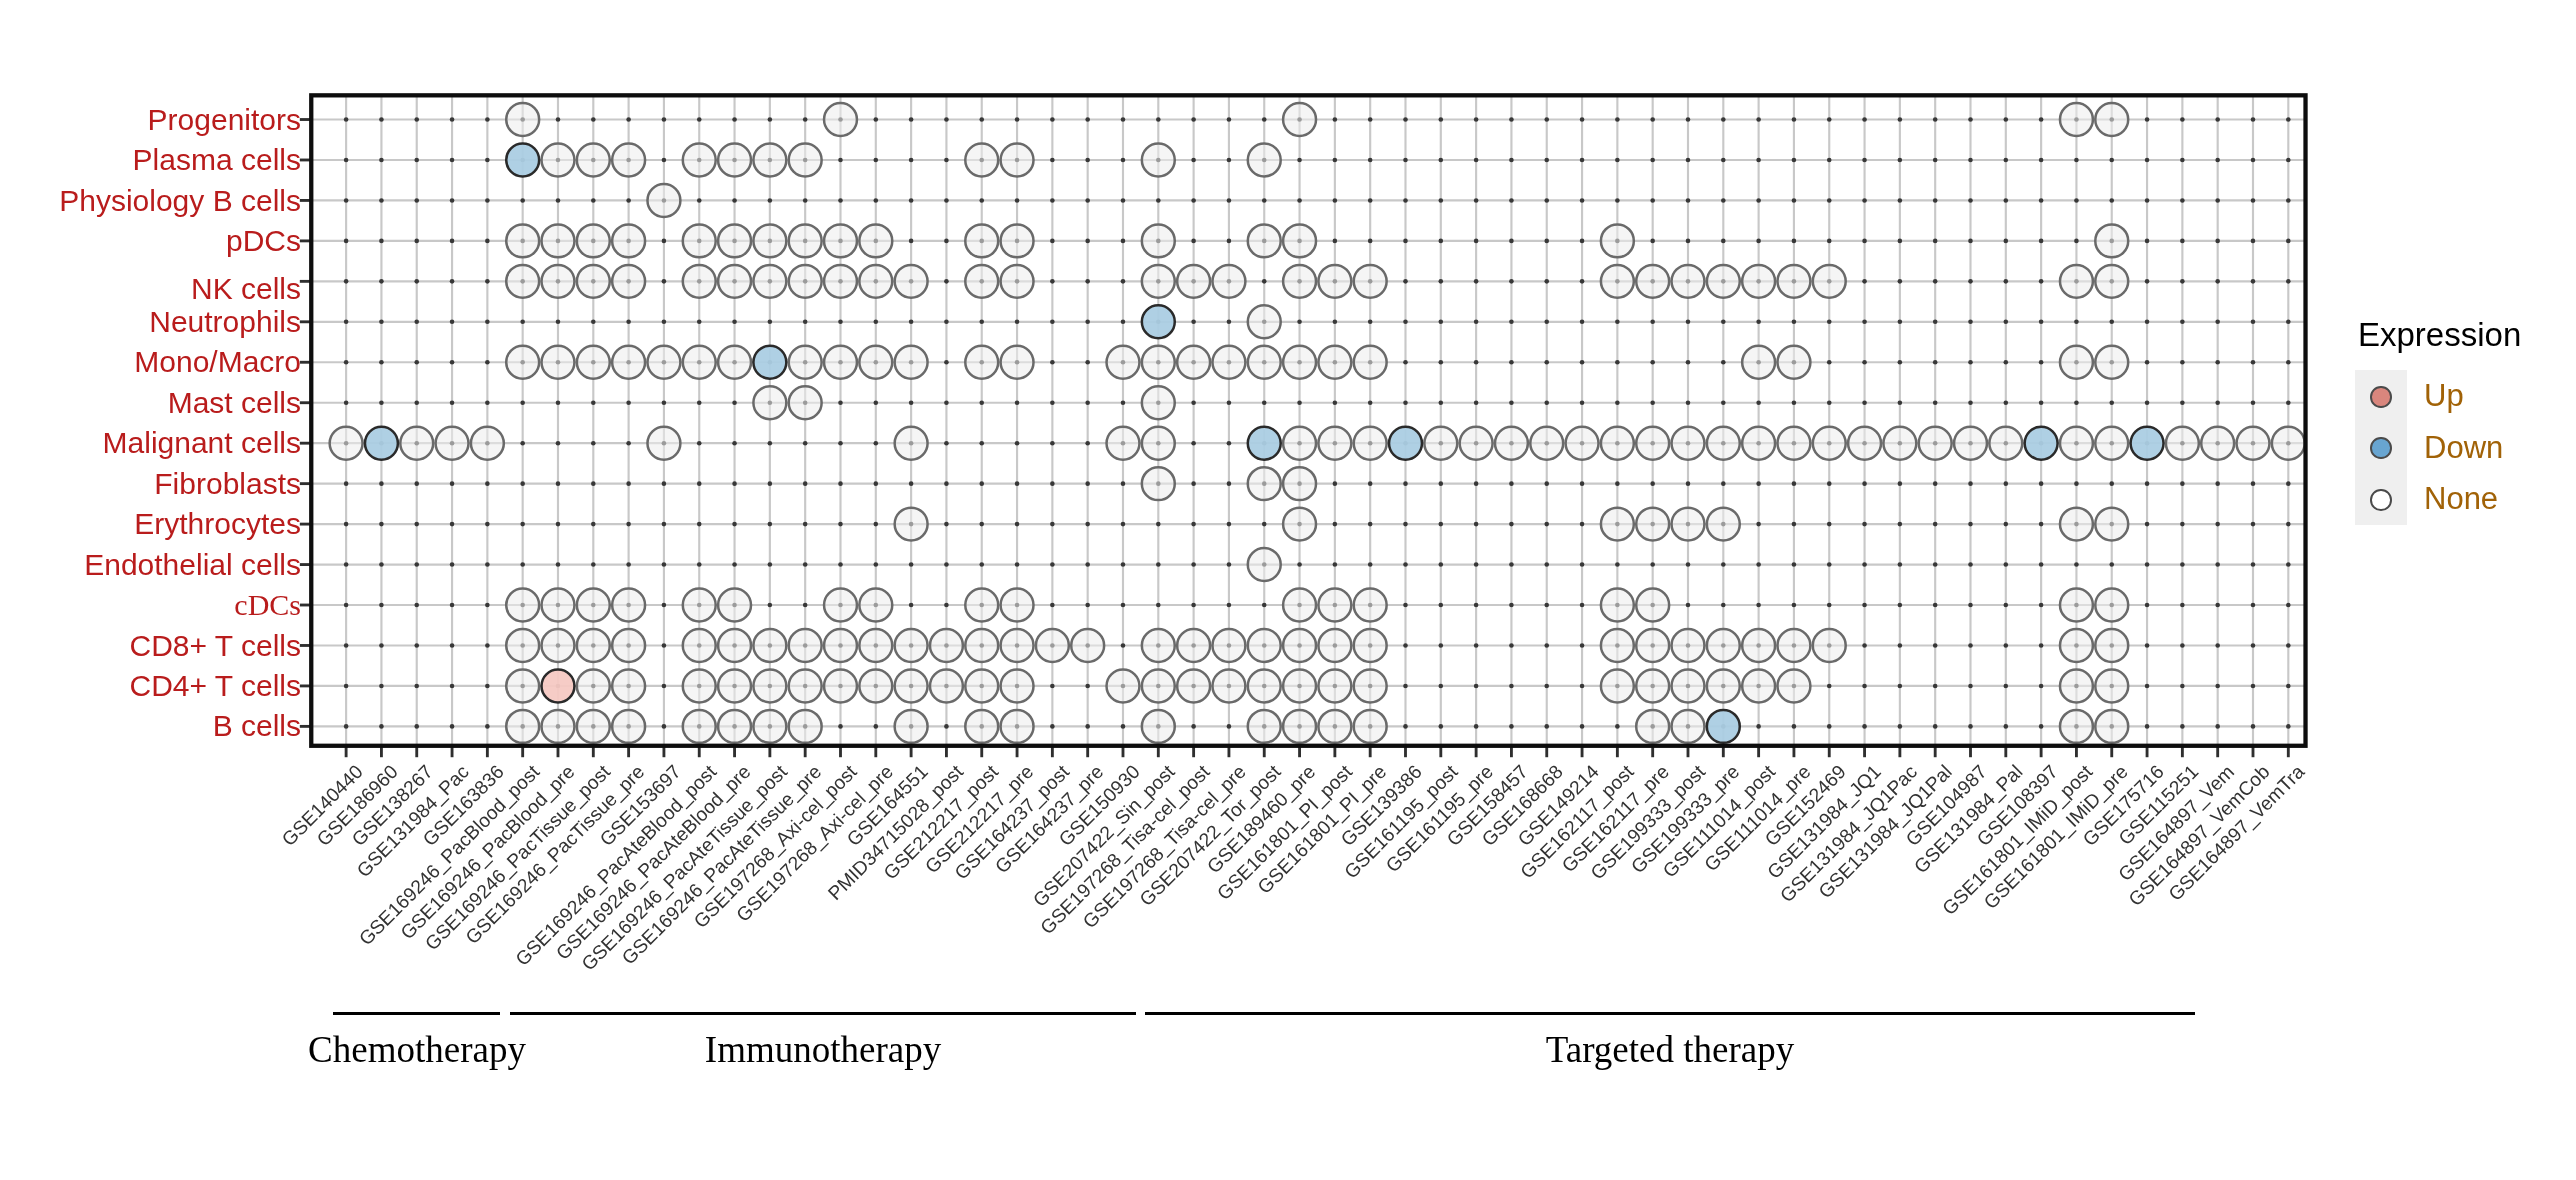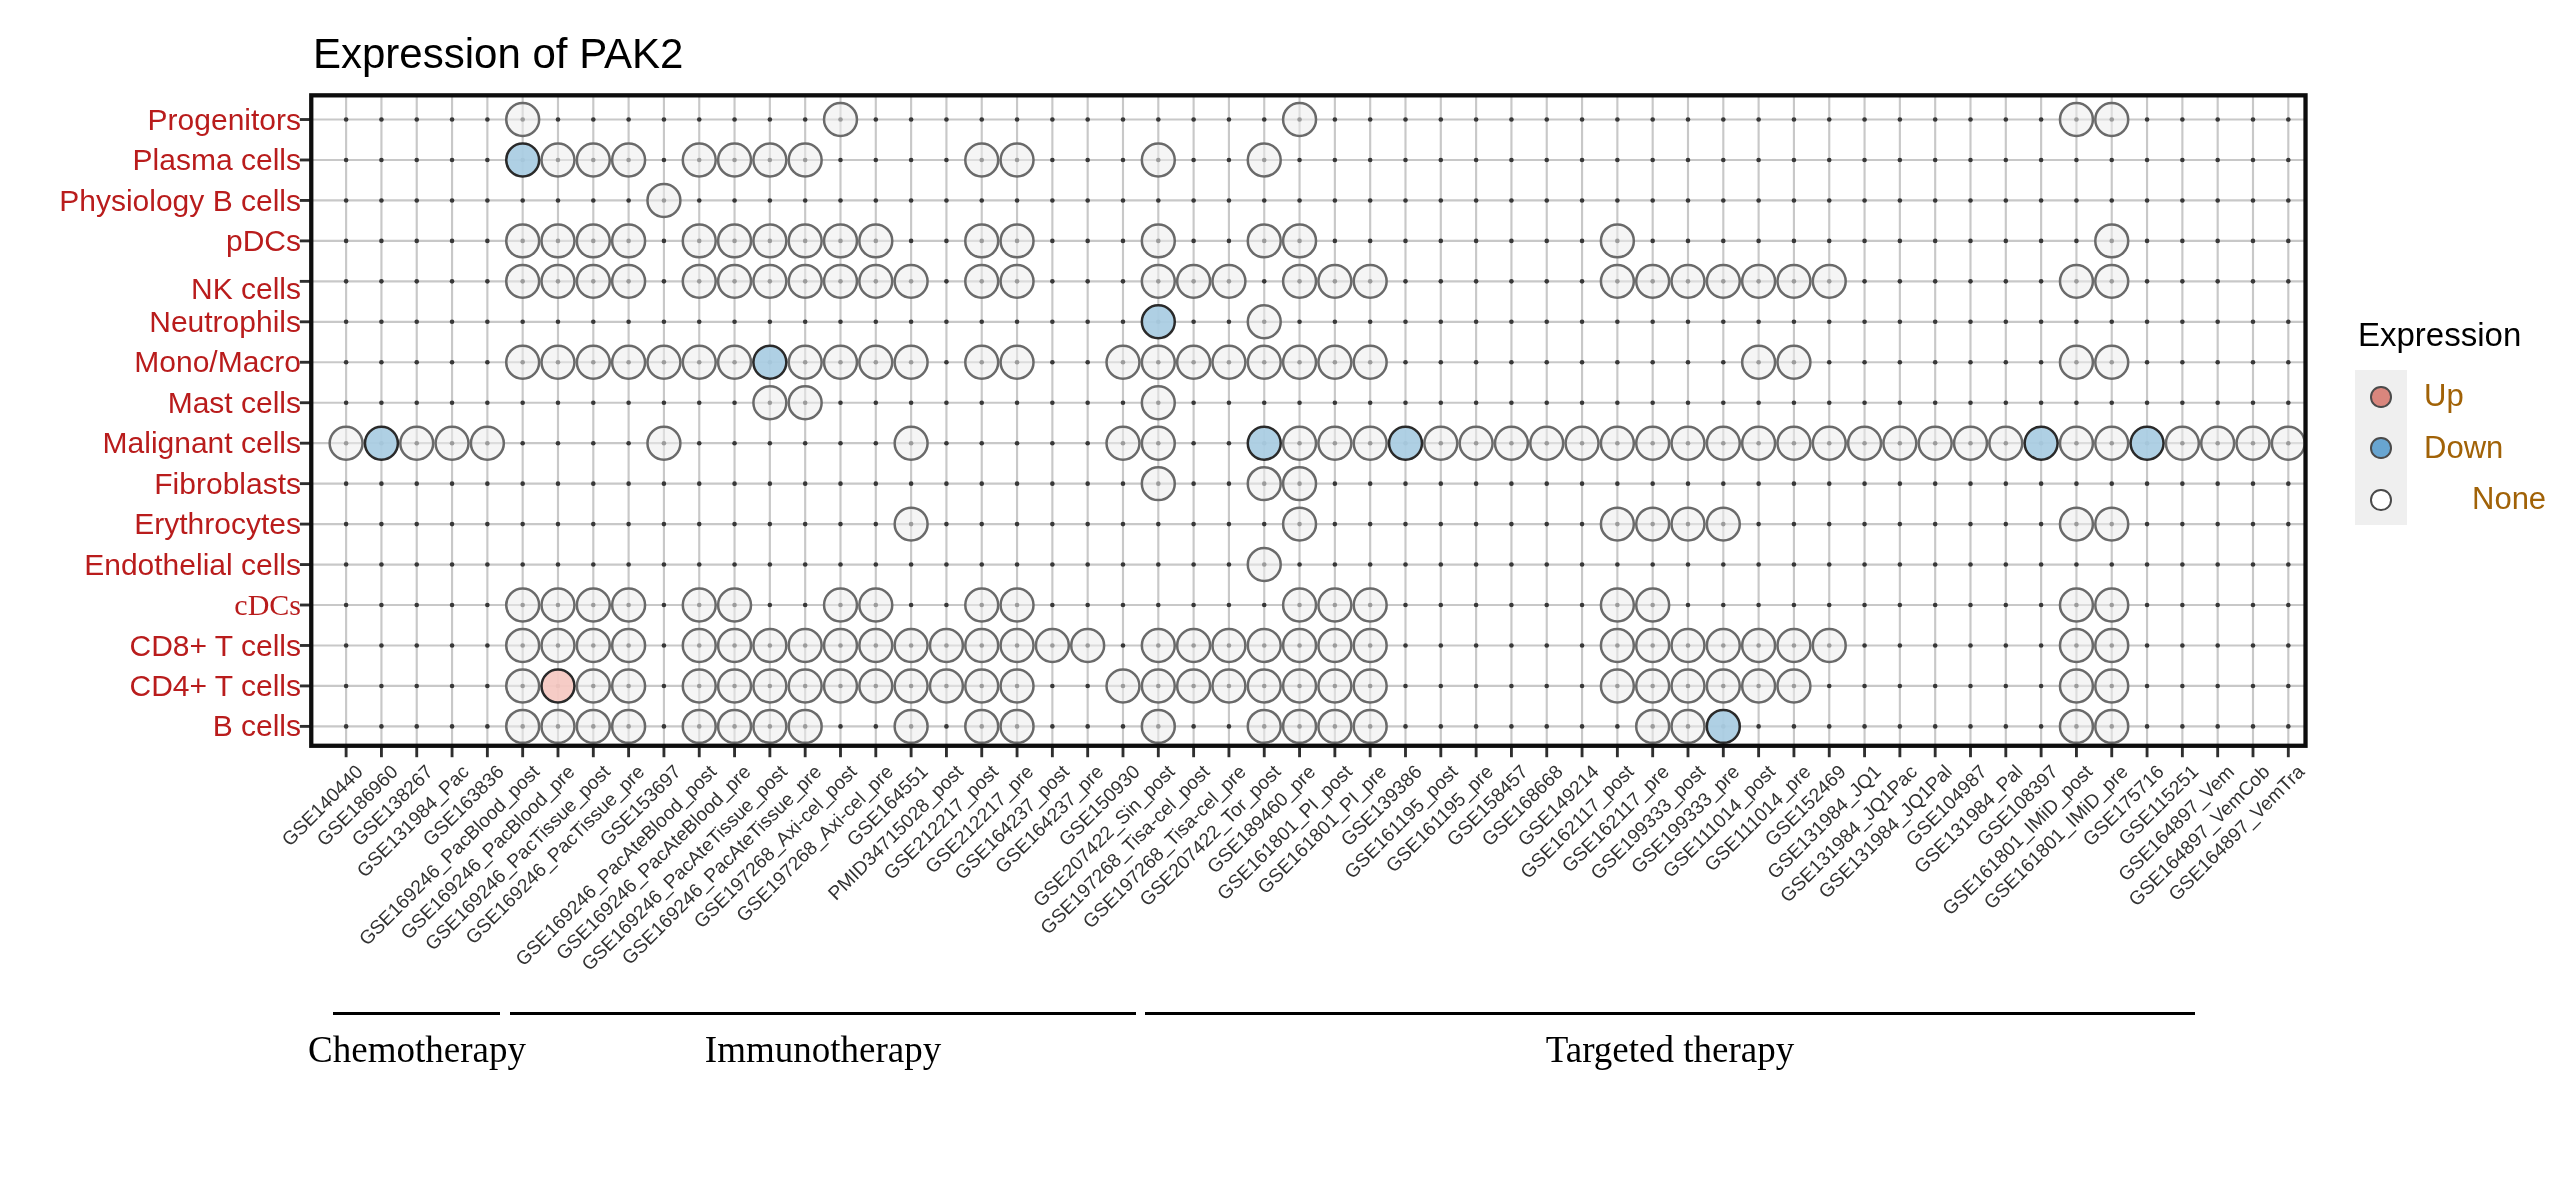--- a/index.html
+++ b/index.html
@@ -16,21 +16,20 @@
   .groupline{position:absolute;height:2.9px;background:#000;}
   #legend-title{position:absolute;left:2358px;top:316px;font-size:33px;color:#000;}
   #legend-keybg{position:absolute;left:2355px;top:370px;width:52px;height:155px;background:#efefef;}
   .leg-glyph{position:absolute;width:21.5px;height:21.5px;border-radius:50%;box-sizing:border-box;border:2.1px solid #4a4a4a;}
   .leg-label{position:absolute;left:2424px;height:34px;line-height:34px;font-size:31px;color:#a16207;white-space:nowrap;}
 </style>
 </head>
 <body>
 
 <div id="canvas">
-  <div id="chart-title">Expression of PAK2</div>
 
   <svg id="gridsvg" width="2576" height="1181" viewBox="0 0 3600 1650">
       <line x1="435" y1="166.8" x2="3222" y2="166.8" stroke="#c8c8c8" stroke-width="3"></line>
       <line x1="435" y1="223.34" x2="3222" y2="223.34" stroke="#c8c8c8" stroke-width="3"></line>
       <line x1="435" y1="279.88" x2="3222" y2="279.88" stroke="#c8c8c8" stroke-width="3"></line>
       <line x1="435" y1="336.42" x2="3222" y2="336.42" stroke="#c8c8c8" stroke-width="3"></line>
       <line x1="435" y1="392.96000000000004" x2="3222" y2="392.96000000000004" stroke="#c8c8c8" stroke-width="3"></line>
       <line x1="435" y1="449.5" x2="3222" y2="449.5" stroke="#c8c8c8" stroke-width="3"></line>
       <line x1="435" y1="506.04" x2="3222" y2="506.04" stroke="#c8c8c8" stroke-width="3"></line>
       <line x1="435" y1="562.5799999999999" x2="3222" y2="562.5799999999999" stroke="#c8c8c8" stroke-width="3"></line>
@@ -1396,16 +1395,16 @@
     </div>
 
   <div id="legend">
     <div id="legend-title">Expression</div>
     <div id="legend-keybg"></div>
     <div class="leg-glyph" id="leg-g0" style="left: 2370px; top: 386px; background: rgb(217, 134, 125);"></div>
     <div class="leg-glyph" id="leg-g1" style="left: 2370px; top: 437px; background: rgb(104, 165, 209);"></div>
     <div class="leg-glyph" id="leg-g2" style="left: 2370px; top: 489px; background: rgb(255, 255, 255);"></div>
     <div class="leg-label" style="top:379px;">Up</div>
     <div class="leg-label" style="top:431px;">Down</div>
-    <div class="leg-label" style="top:482px;margin-left:48px;">None</div>
+    <div class="leg-label" style="top:482px;">None</div>
   </div>
 </div>
 
 
 </body></html>

